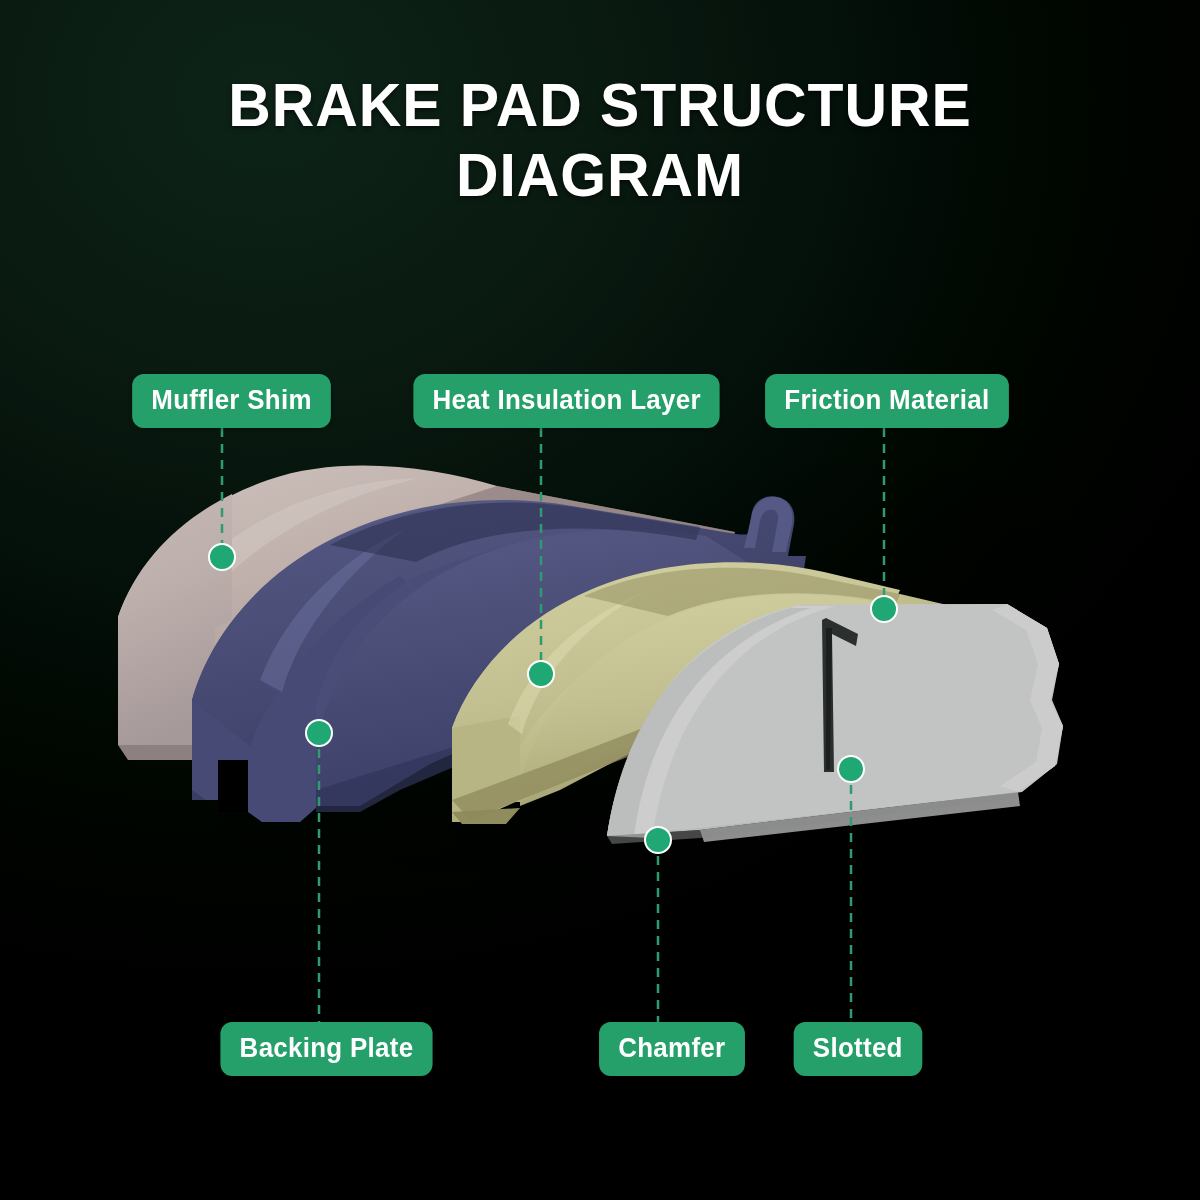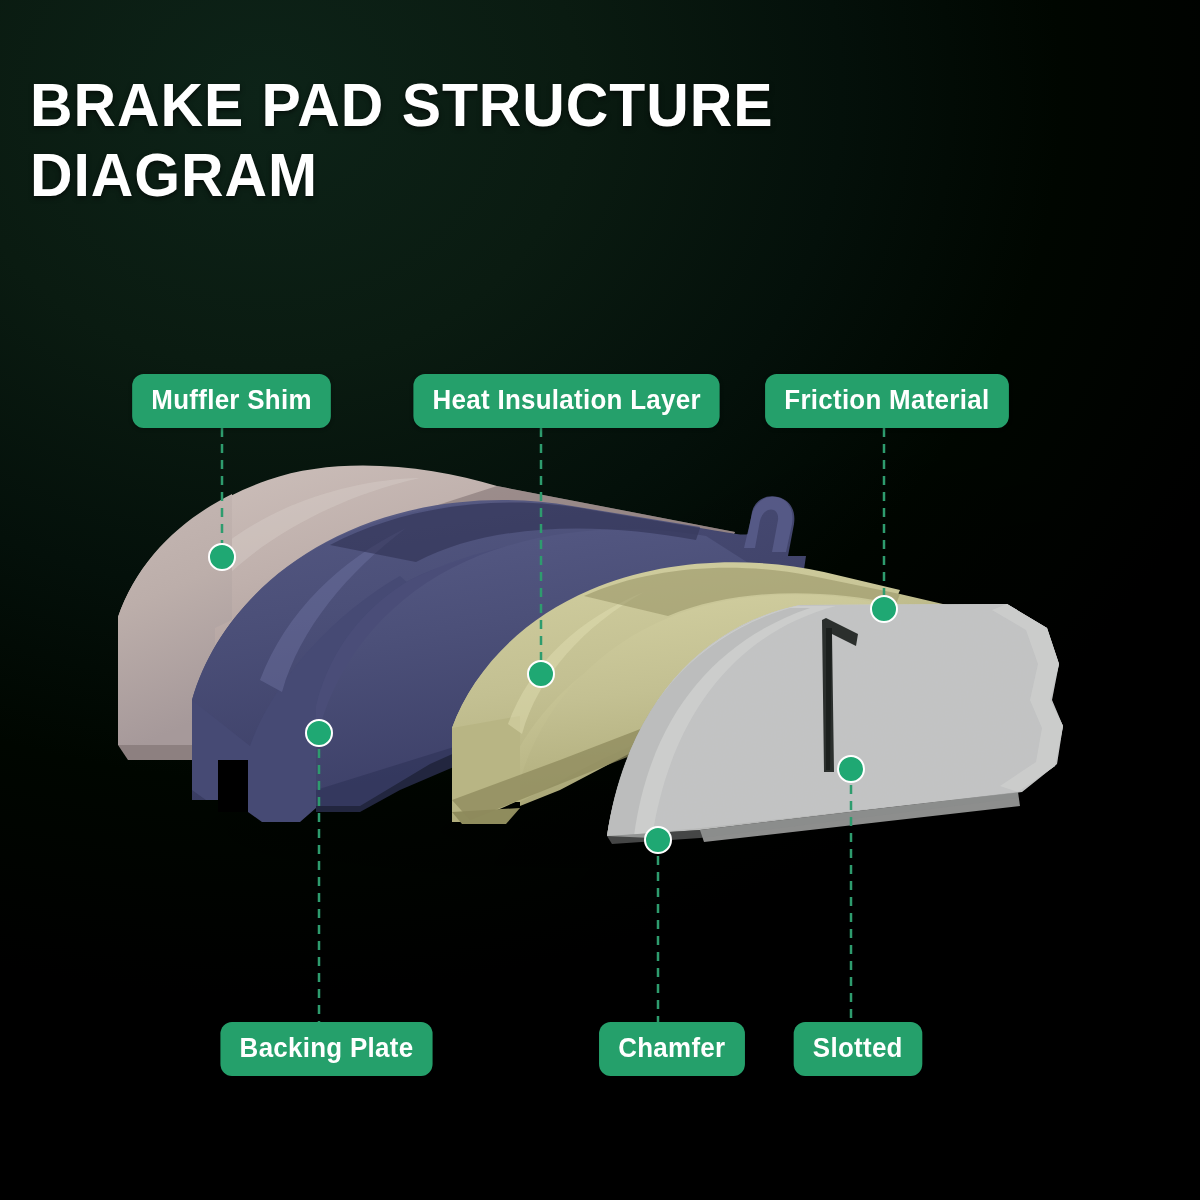--- a/index.html
+++ b/index.html
@@ -21,20 +21,21 @@
   
   #vignette {
     position:absolute; inset:0;
     background:radial-gradient(ellipse 1300px 1200px at 95% 100%, rgba(0,0,0,0.85) 0%, rgba(0,0,0,0.45) 35%, rgba(0,0,0,0) 70%);
     pointer-events:none;
   }
 
   
   #title-block {
     position:absolute; left:0; top:74px; width:1200px;
+    text-align:center;
     z-index:40;
   }
   .title-line {
     display:block;
     color:#ffffff;
     font-family:"Liberation Sans Narrow","Liberation Sans",sans-serif;
     font-weight:bold;
     font-size:62px;
     line-height:62px;
     letter-spacing:1px;

